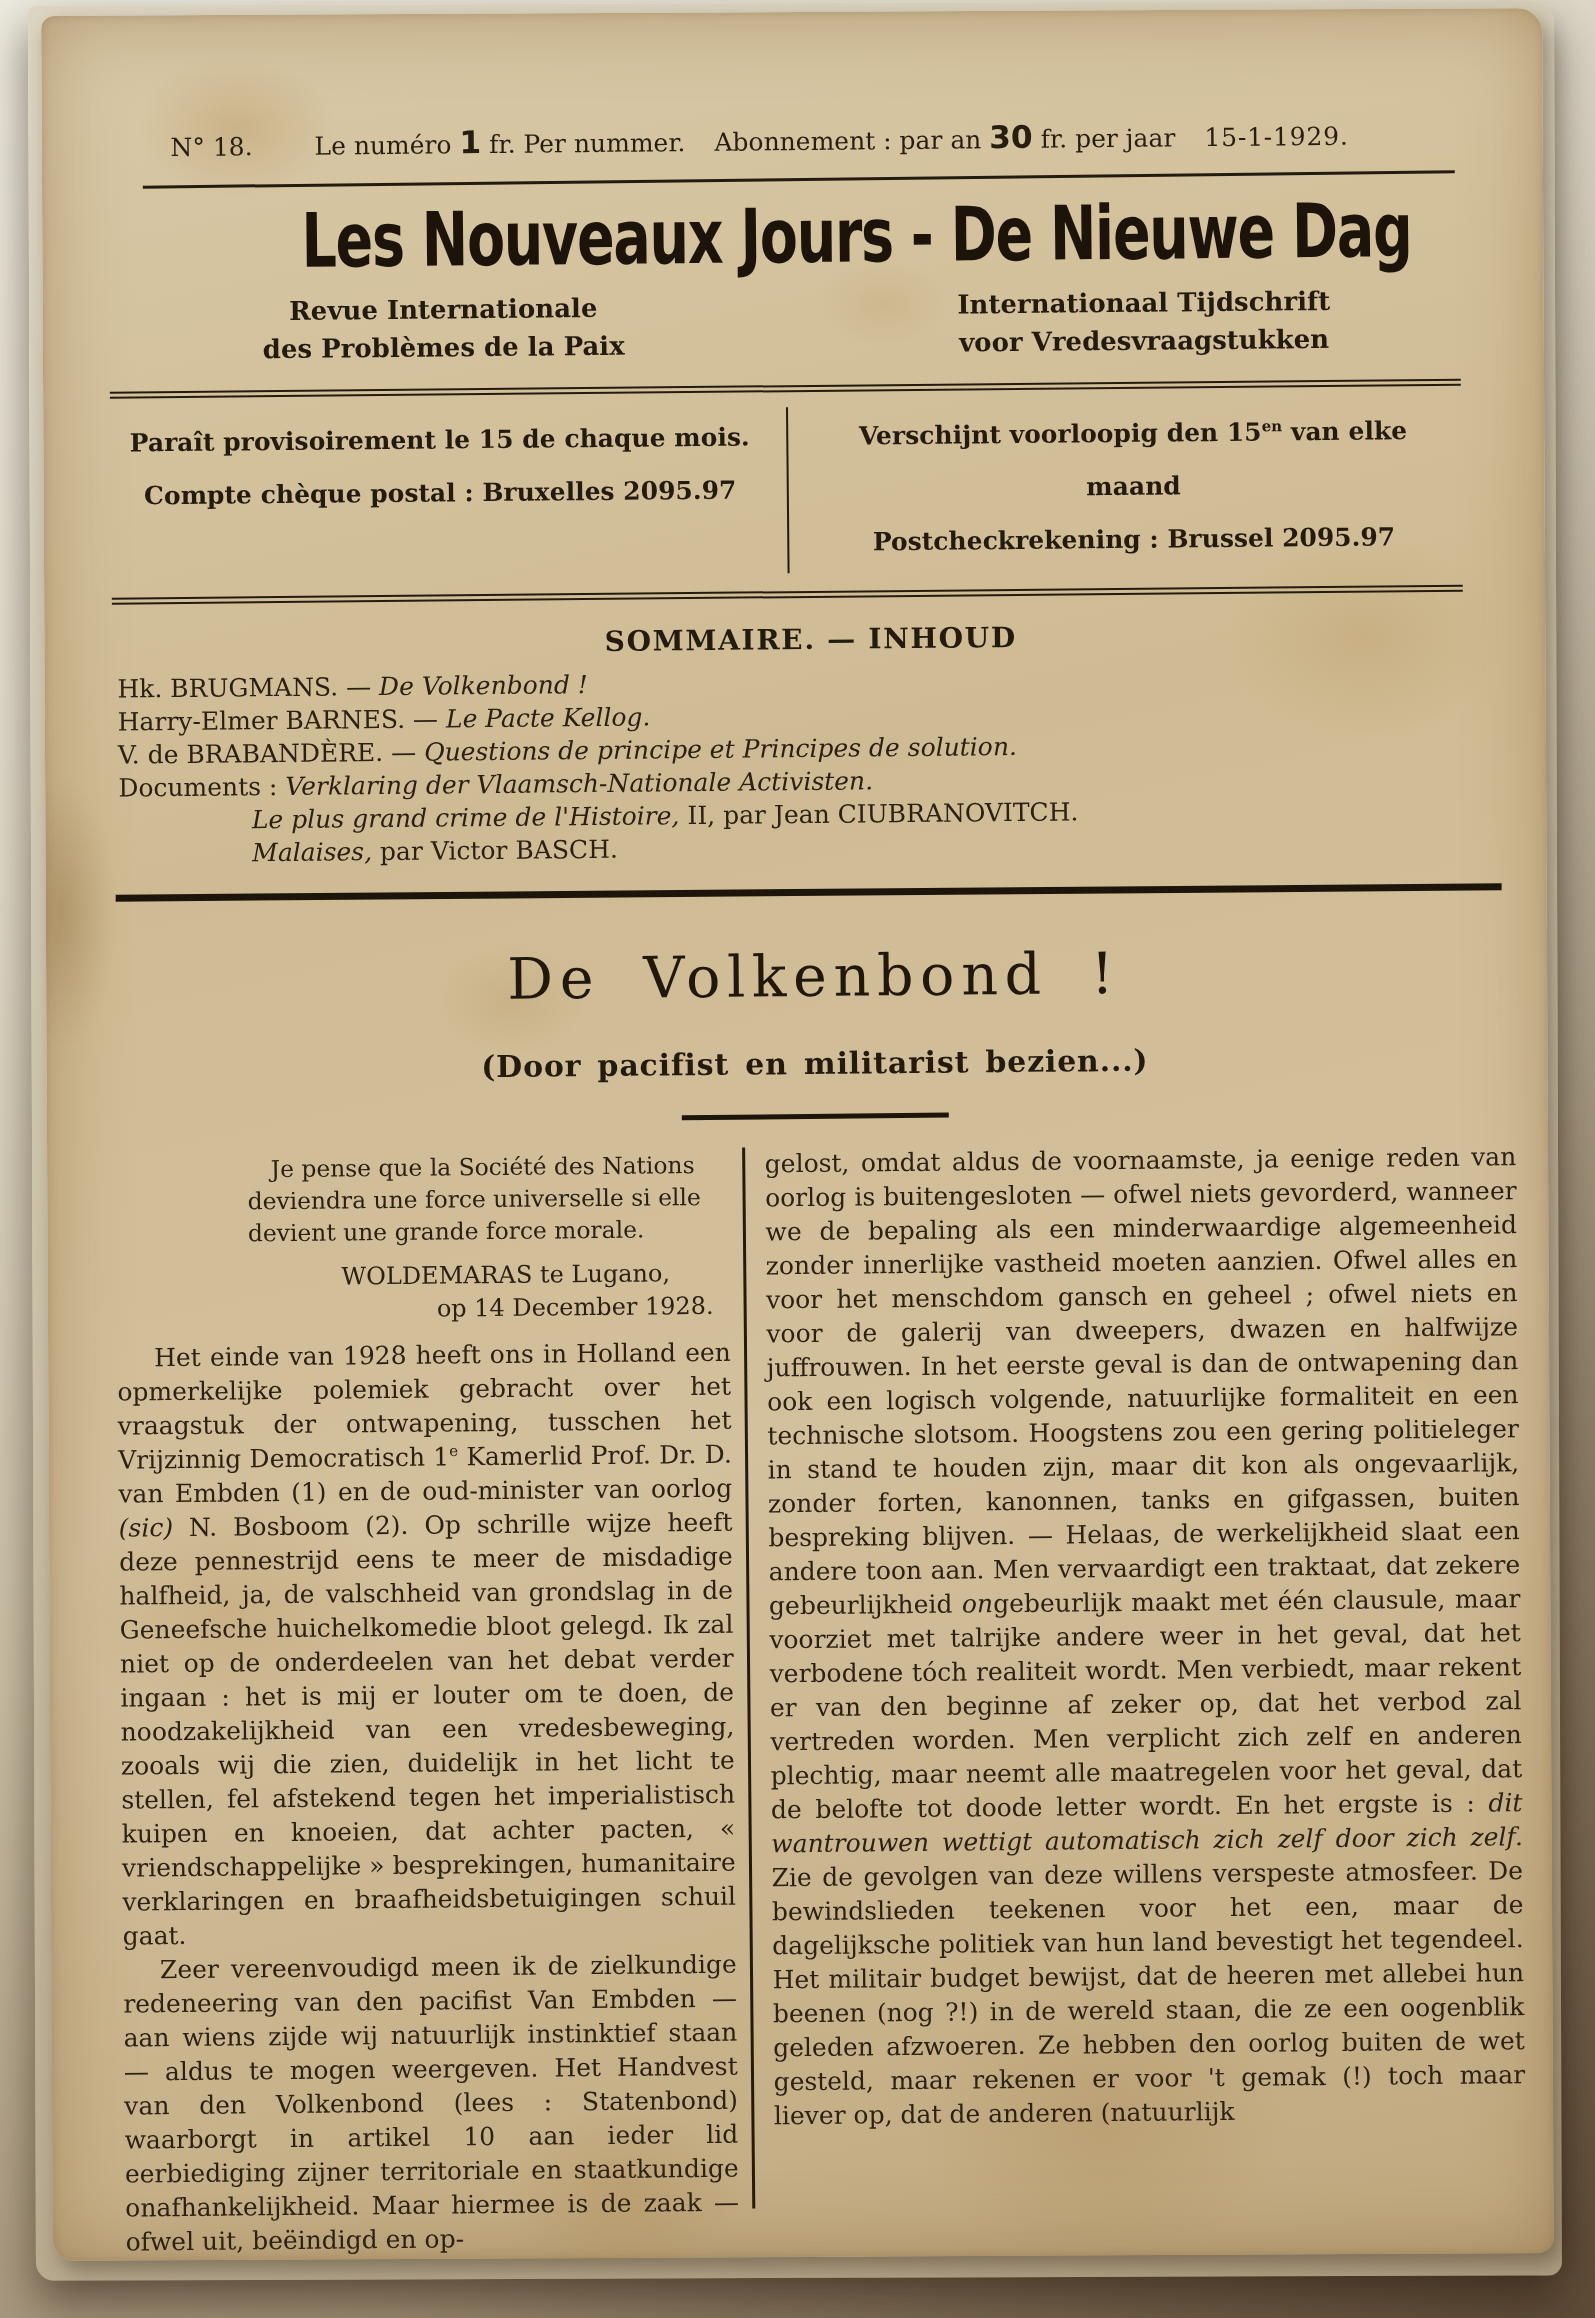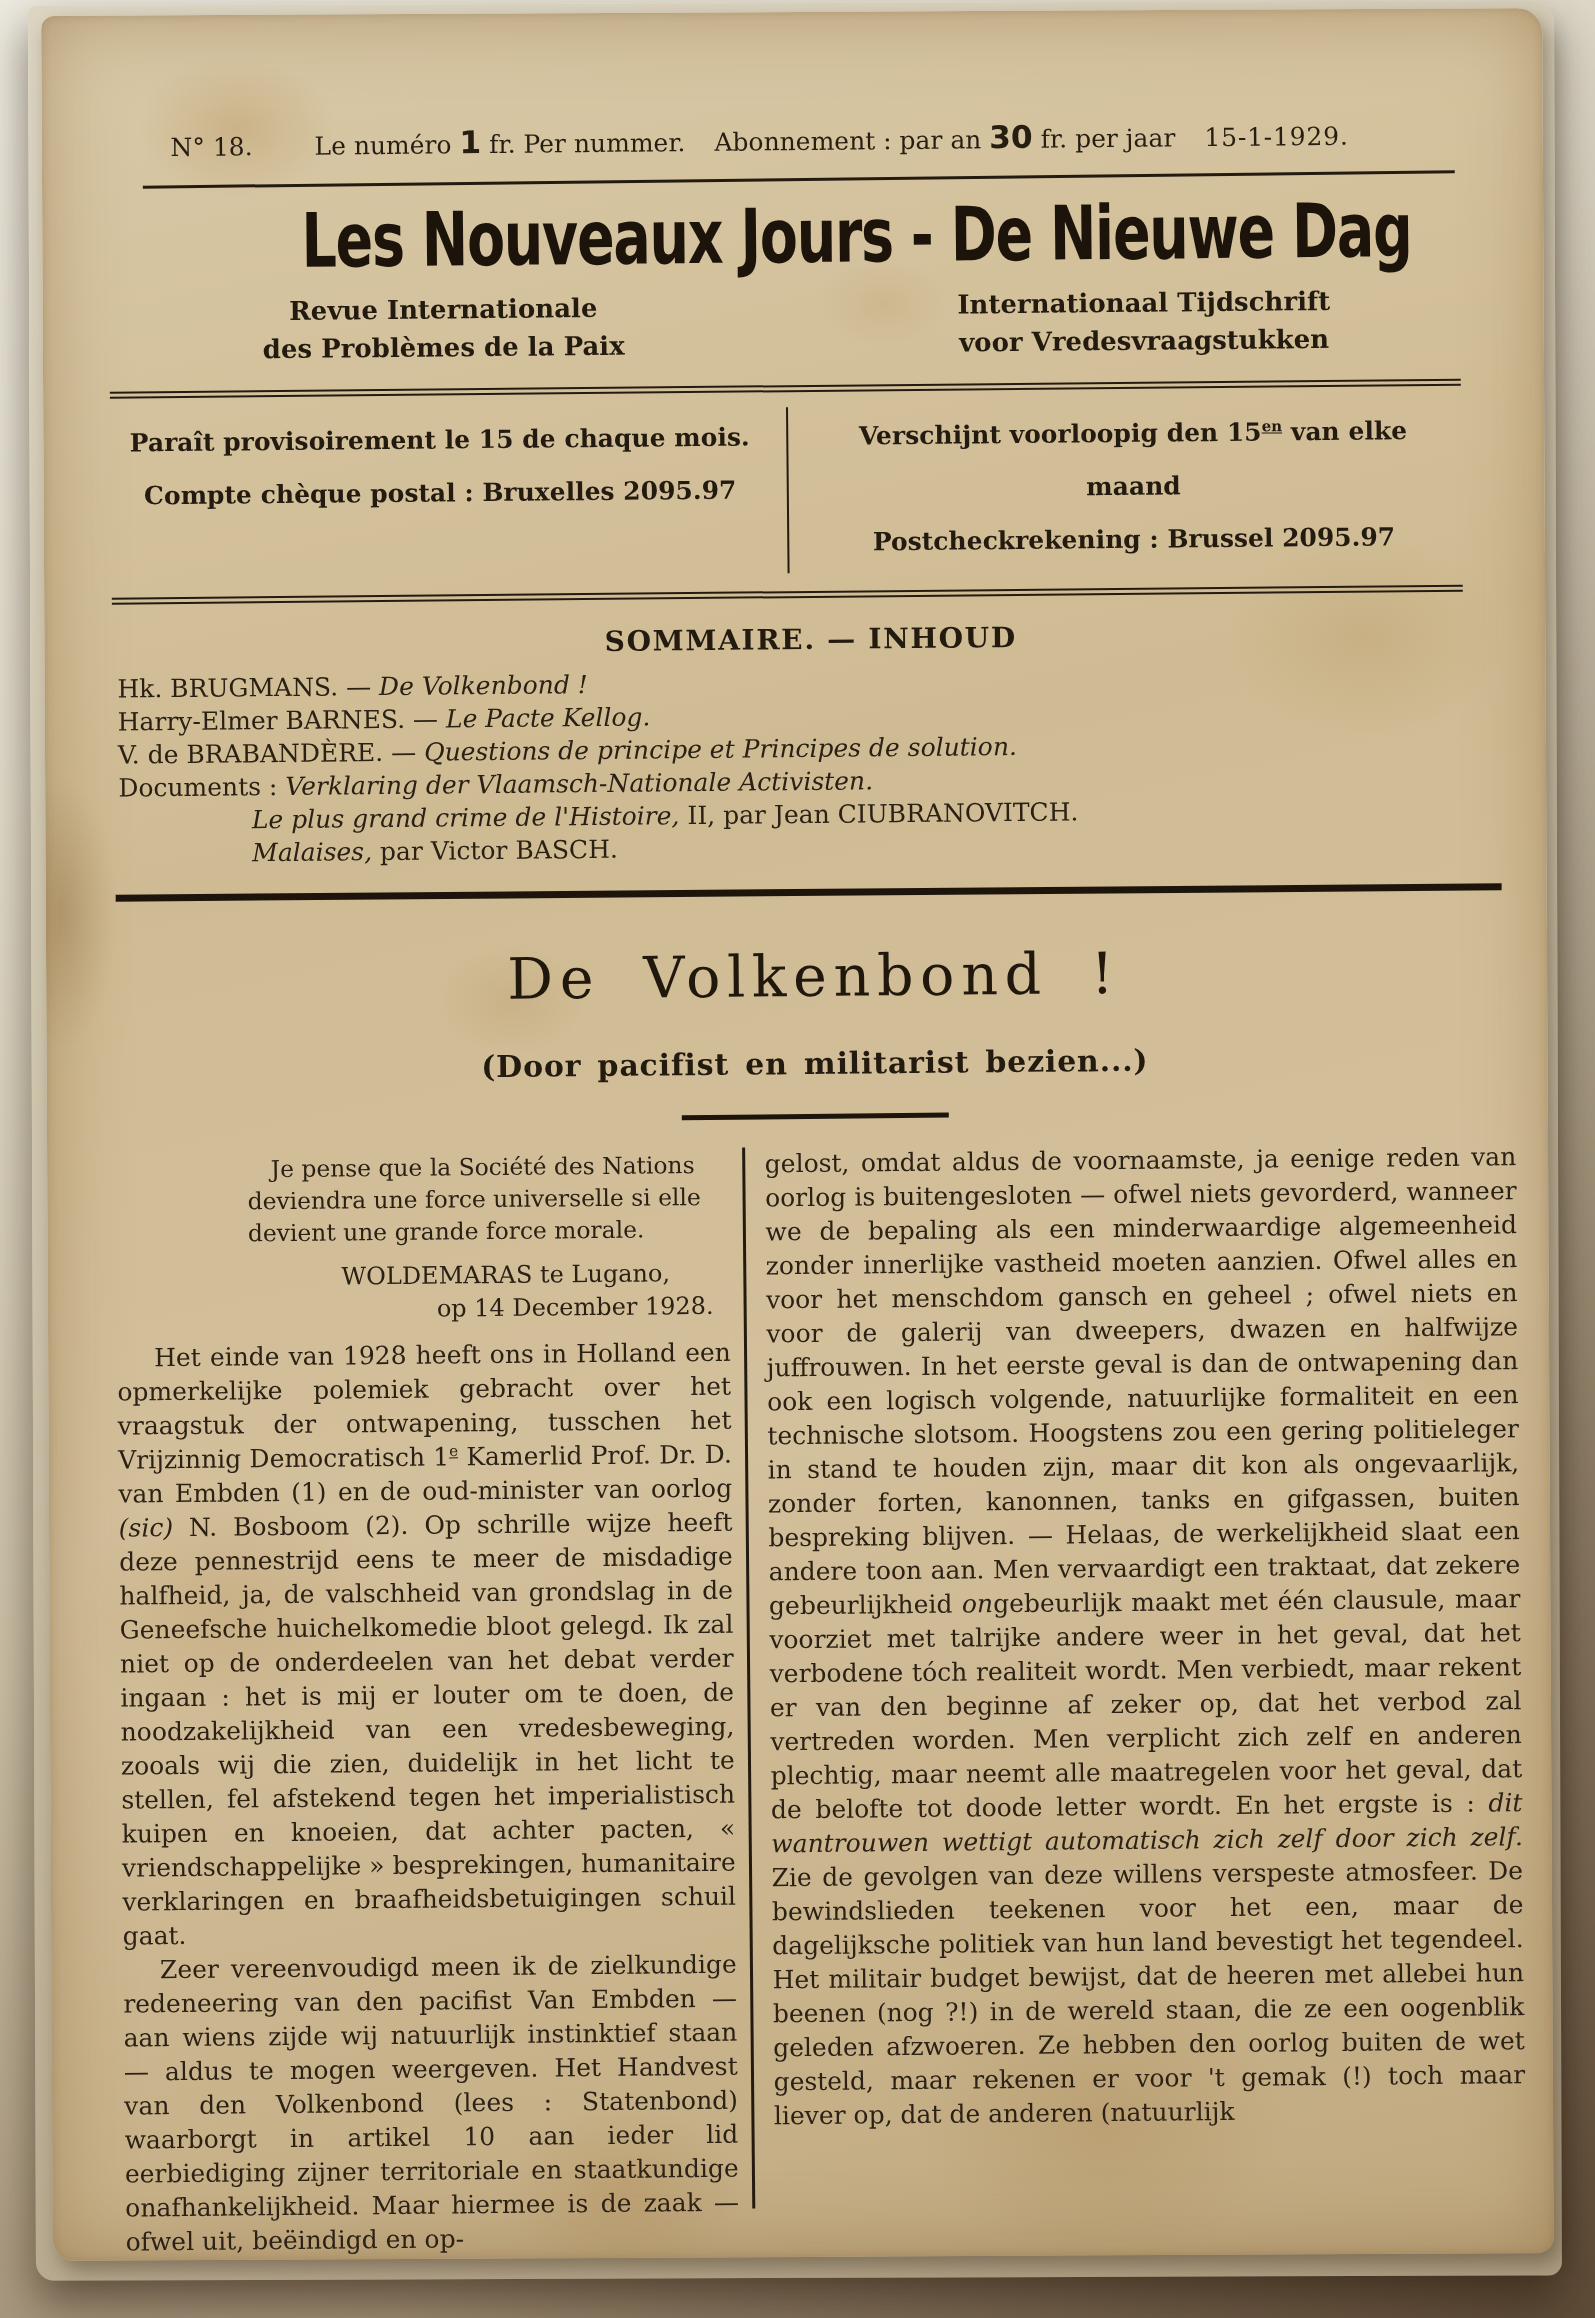--- a/index.html
+++ b/index.html
@@ -42,21 +42,21 @@
     color:#2a2014;
   }
   
   .issue-line{position:relative;height:43px;margin-top:115px;font-size:25px;color:#271e12;}
   .issue-line .issue{position:absolute;left:65px;}
   .issue-line .pernum{position:absolute;left:209px;}
   .issue-line .abo{position:absolute;left:609px;}
   .issue-line .idate{position:absolute;left:1099px;letter-spacing:0.8px;}
   .seg-b{font-family:"DejaVu Sans",sans-serif;font-weight:700;font-size:1.25em;line-height:0;}
   .seg-i{font-style:italic;}
-  .seg-sup{vertical-align:super;font-size:.6em;line-height:0;text-decoration:underline;}
+  .seg-sup{vertical-align:super;font-size:.6em;line-height:0;}
   .header-rule{height:2.5px;background:#241b10;margin:8.3px 52px 0 37px;transform:rotate(-.12deg);}
   
   .masthead{text-align:center;margin-top:11.7px;white-space:nowrap;}
   .masthead-inner{
     display:inline-block;font-family:"DejaVu Sans",sans-serif;font-weight:700;
     font-size:75px;letter-spacing:-1.7px;color:#1c140a;
     transform:scaleX(.74);transform-origin:center;
   }
   .subtitles{display:flex;margin-top:6.7px;font-weight:700;font-size:26px;line-height:38px;text-align:center;color:#241b10;}
   .sub-fr{flex:0 0 48%;}

